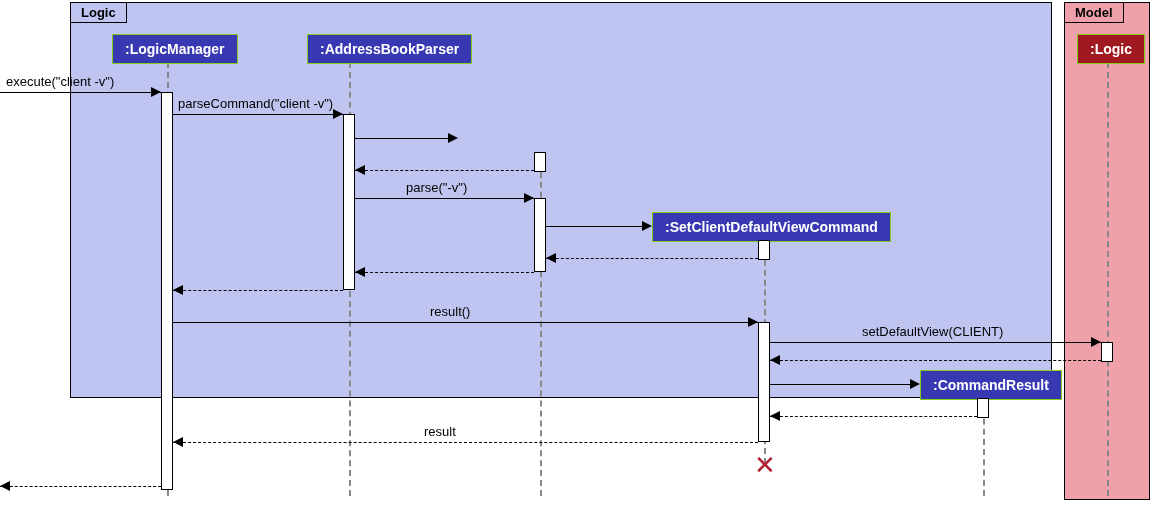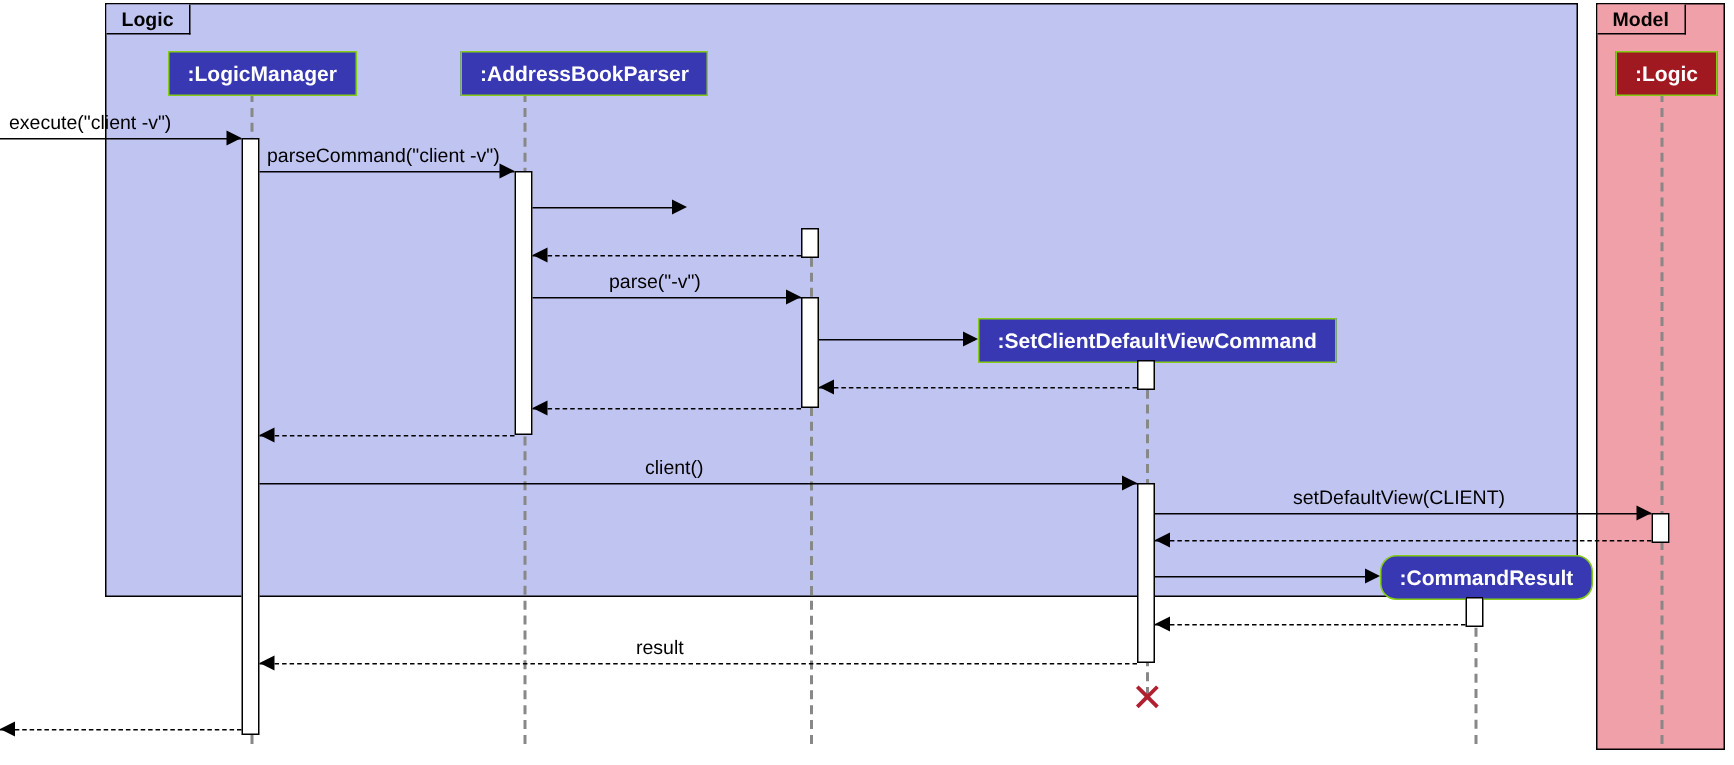--- a/index.html
+++ b/index.html
@@ -107,21 +107,21 @@
   <div class="lifeline" style="left:167px; top:62px; height:434px;"></div>
   <div class="lifeline" style="left:349px; top:62px; height:434px;"></div>
   <div class="lifeline" style="left:540px; top:152px; height:344px;"></div>
   <div class="lifeline" style="left:764px; top:240px; height:224px;"></div>
   <div class="lifeline" style="left:983px; top:398px; height:98px;"></div>
   <div class="lifeline" style="left:1107px; top:62px; height:434px;"></div>
 
   <div class="participant" style="left:112px; top:34px;">:LogicManager</div>
   <div class="participant" style="left:269px; top:34px;margin-left:38px;">:AddressBookParser</div>
   <div class="participant" style="left:652px; top:212px;">:SetClientDefaultViewCommand</div>
-  <div class="participant" style="left:920px; top:370px;border-radius:11px;">:CommandResult</div>
+  <div class="participant" style="left:920px; top:370px;">:CommandResult</div>
   <div class="participant" style="left:1077px; top:34px; background:#a01820;">:Logic</div>
 
   <div class="activation" style="left:161px; top:92px; height:398px;"></div>
   <div class="activation" style="left:343px; top:114px; height:176px;"></div>
   <div class="activation" style="left:534px; top:152px; height:20px;"></div>
   <div class="activation" style="left:534px; top:198px; height:74px;"></div>
   <div class="activation" style="left:758px; top:240px; height:20px;"></div>
   <div class="activation" style="left:758px; top:322px; height:120px;"></div>
   <div class="activation" style="left:977px; top:398px; height:20px;"></div>
   <div class="activation" style="left:1101px; top:342px; height:20px;"></div>
@@ -149,21 +149,21 @@
 
   <div class="msg-line dashed" style="left:546px; top:258px; width:212px;"></div>
   <div class="arrow-left" style="left:546px; top:253px;"></div>
 
   <div class="msg-line dashed" style="left:355px; top:272px; width:179px;"></div>
   <div class="arrow-left" style="left:355px; top:267px;"></div>
 
   <div class="msg-line dashed" style="left:173px; top:290px; width:170px;"></div>
   <div class="arrow-left" style="left:173px; top:285px;"></div>
 
-  <div class="msg-text" style="left:430px; top:304px;">client()</div>
+  <div class="msg-text" style="left:430px; top:304px;">result()</div>
   <div class="msg-line solid" style="left:173px; top:322px; width:585px;"></div>
   <div class="arrow-right" style="left:748px; top:317px;"></div>
 
   <div class="msg-text" style="left:862px; top:324px;">setDefaultView(CLIENT)</div>
   <div class="msg-line solid" style="left:770px; top:342px; width:331px;"></div>
   <div class="arrow-right" style="left:1091px; top:337px;"></div>
 
   <div class="msg-line dashed" style="left:770px; top:360px; width:331px;"></div>
   <div class="arrow-left" style="left:770px; top:355px;"></div>
 

